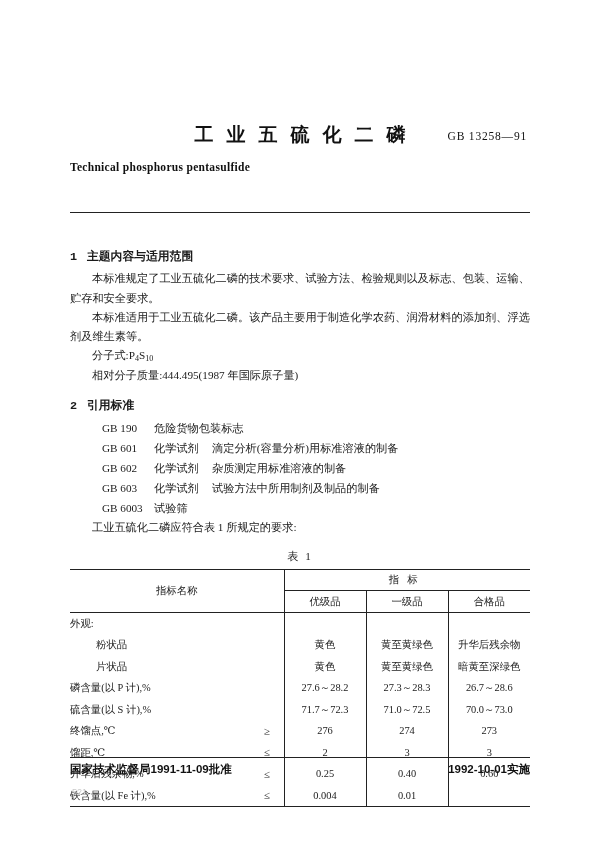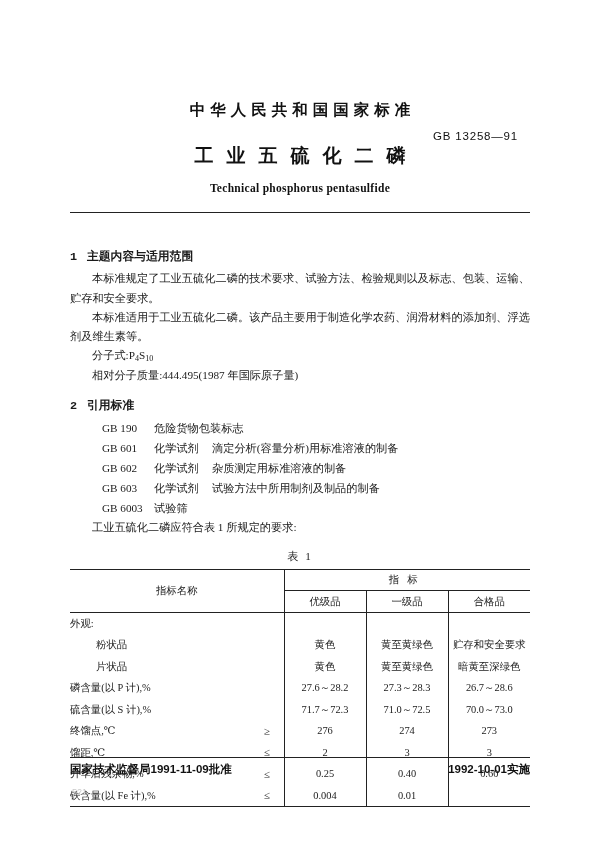--- a/index.html
+++ b/index.html
@@ -31,37 +31,36 @@
   .nat-std {
     text-align: center;
     font-size: 15.5px;
     font-weight: bold;
     letter-spacing: 5px;
     padding-left: 5px;
     color: #111;
   }
   .gb-no {
     position: absolute;
-    right: 12px; top: 30px;
+    right: 3px; top: 30px;
     font-size: 11.5px;
     letter-spacing: 0.8px;
-    font-family: Liberation Sans, sans-serif;
+    font-family: Liberation Serif, serif;
     color: #111;
   }
   .std-title {
     text-align: center;
     font-size: 19px;
     font-weight: bold;
     letter-spacing: 13px;
     padding-left: 13px;
     margin-top: 22px;
     color: #111;
   }
   .std-title-en {
-    text-align: center;
     font-size: 11.5px;
     font-weight: bold;
     margin-top: 13px;
     letter-spacing: 0.3px;
     color: #111;
   }
   .rule-top {
     position: absolute;
     left: 70px; top: 212px;
     width: 460px;
@@ -199,21 +198,20 @@
     color: #c9c9c9;
     font-family: "Liberation Sans", sans-serif;
   }
 </style>
 </head>
 <body>
 
 <div class="page">
 
   <div class="masthead">
-    <div class="nat-std">中华人民共和国国家标准</div>
     <div class="gb-no">GB 13258—91</div>
     <div class="std-title">工业五硫化二磷</div>
     <div class="std-title-en">Technical phosphorus pentasulfide</div>
   </div>
   <div class="rule-top"></div>
 
   <div class="content">
 
     <div class="sec-head">
       <span class="num">1</span><span>主题内容与适用范围</span>
@@ -265,21 +263,21 @@
             <td class="sym bt"></td>
             <td class="val bl bt"></td>
             <td class="val bl bt"></td>
             <td class="val bl bt"></td>
           </tr>
           <tr>
             <td class="rowlabel ind1">粉状品</td>
             <td class="sym"></td>
             <td class="val bl">黄色</td>
             <td class="val bl">黄至黄绿色</td>
-            <td class="val bl">贮存和安全要求</td>
+            <td class="val bl">升华后残余物</td>
           </tr>
           <tr>
             <td class="rowlabel ind1">片状品</td>
             <td class="sym"></td>
             <td class="val bl">黄色</td>
             <td class="val bl">黄至黄绿色</td>
             <td class="val bl">暗黄至深绿色</td>
           </tr>
           <tr>
             <td class="rowlabel">磷含量(以 P 计),%</td>

